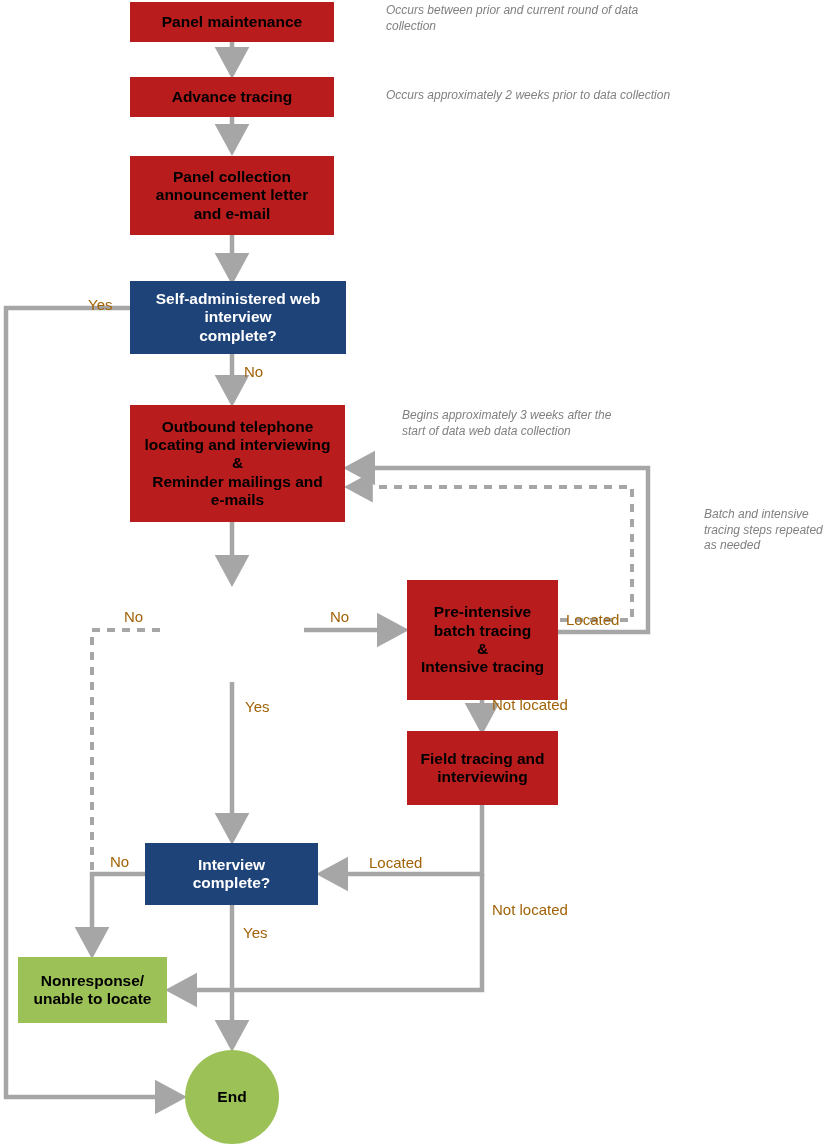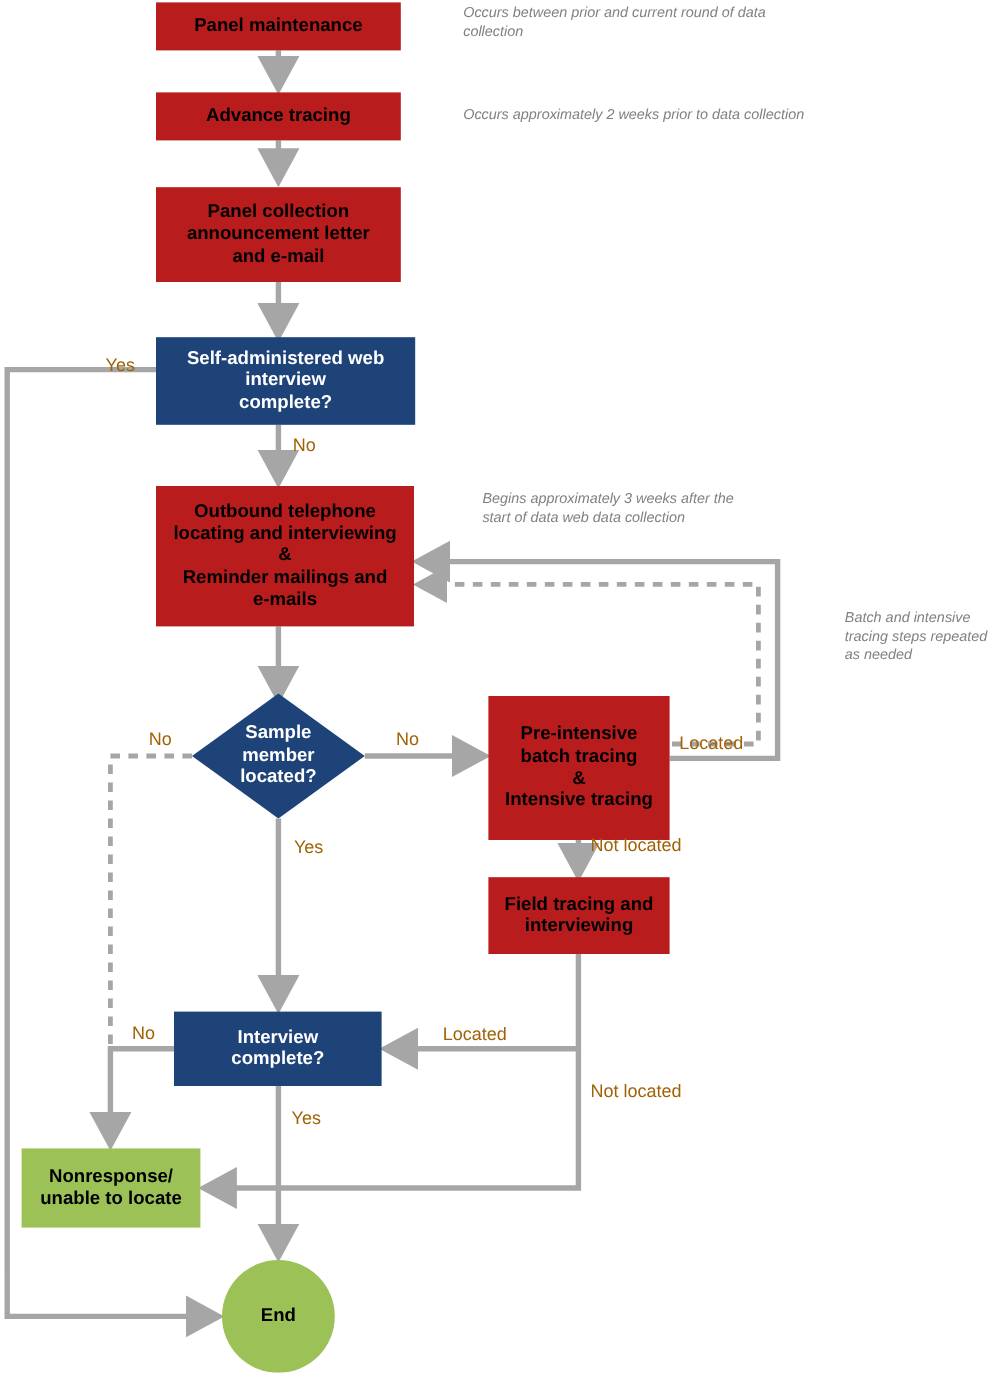--- a/index.html
+++ b/index.html
@@ -100,39 +100,29 @@
   </div>
 
   <div class="node proc" style="left:130px;top:405px;width:215px;height:117px;flex-direction:column;">
     <span>Outbound telephone</span>
     <span>locating and interviewing</span>
     <span>&amp;</span>
     <span>Reminder mailings and</span>
     <span>e-mails</span>
   </div>
 
-  <div class="diamond-wrap" style="left:160px;top:578px;width:144px;height:104px;">
-    <svg class="diamond-shape" viewBox="0 0 144 104">
-      <polygon points="72,0 144,52 72,104 0,52" fill="#1e4379"></polygon>
-    </svg>
-    <div class="diamond-label" style="flex-direction:column;">
-      <span>Sample</span>
-      <span>member</span>
-      <span>located?</span>
-    </div>
-  </div>
 
   <div class="node proc" style="left:407px;top:580px;width:151px;height:120px;flex-direction:column;">
     <span>Pre-intensive</span>
     <span>batch tracing</span>
     <span>&amp;</span>
     <span>Intensive tracing</span>
   </div>
 
-  <div class="node proc" style="left:407px;top:731px;width:151px;height:64px;flex-direction:column;">
+  <div class="node proc" style="left:407px;top:731px;width:151px;height:74px;flex-direction:column;">
     <span>Field tracing and</span>
     <span>interviewing</span>
   </div>
 
   <div class="node dec" style="left:145px;top:843px;width:173px;height:62px;flex-direction:column;">
     <span>Interview</span>
     <span>complete?</span>
   </div>
 
   <div class="node term" style="left:18px;top:957px;width:149px;height:66px;flex-direction:column;">

